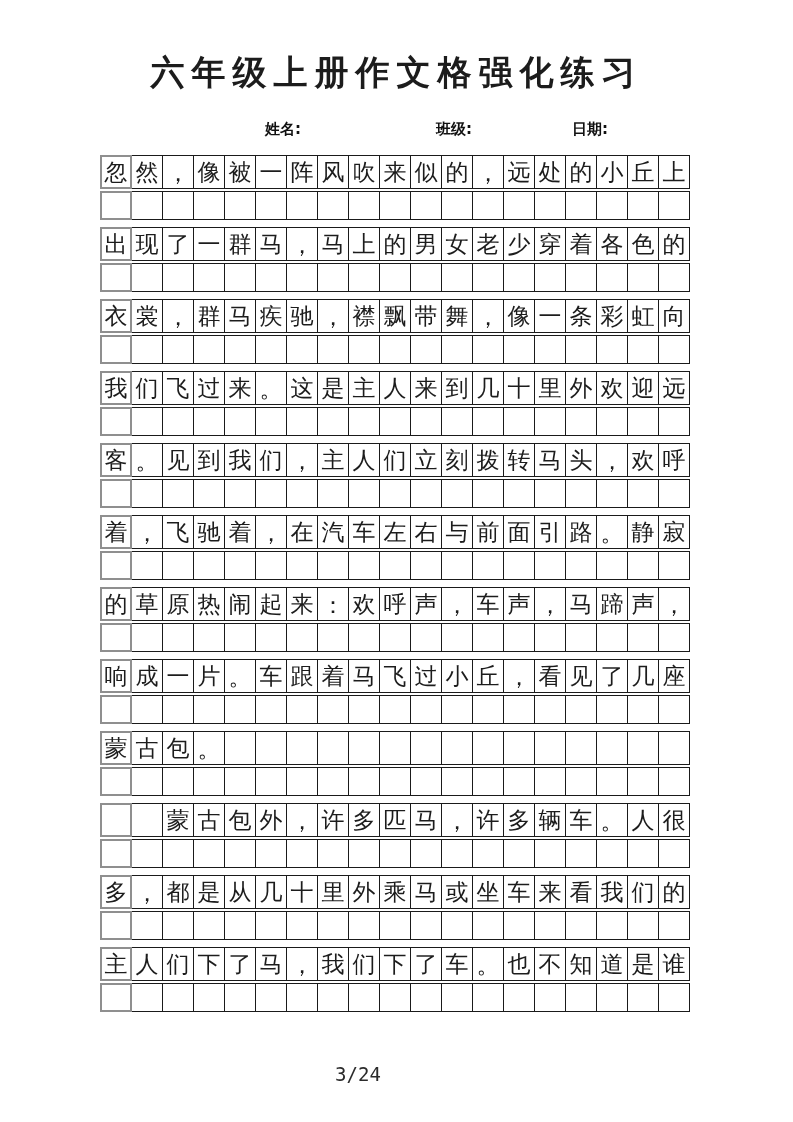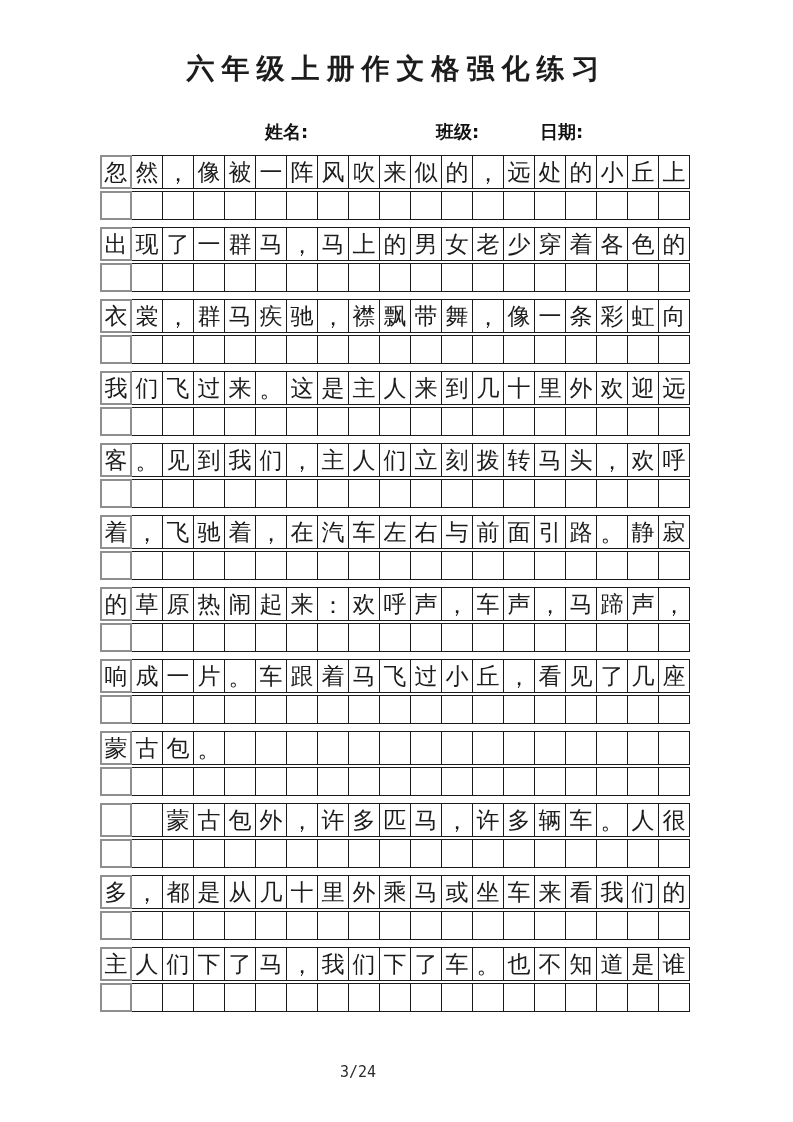--- a/index.html
+++ b/index.html
@@ -19,36 +19,36 @@
     overflow:hidden;
   }
   .title{
     position:absolute;
     top:50px;
     left:0;
     width:100%;
     text-align:center;
     font-family:"Liberation Serif", serif;
     font-weight:700;
-    font-size:28px;
+    font-size:34px;
     letter-spacing:7px;
     color:var(--ink);
     white-space:nowrap;
   }
   .form-label{
     position:absolute;
     top:120px;
-    font-size:18px;
+    font-size:15px;
     font-weight:700;
     color:#111;
     font-family:"DejaVu Sans", sans-serif;
   }
   .form-label.name{left:265px;}
   .form-label.class{left:436px;}
-  .form-label.date{left:540px;}
+  .form-label.date{left:572px;}
 
   .grid{
     position:absolute;
     top:155px;
     left:100px;
     width:592px;
   }
   .line-group{margin-bottom:7px;}
   .row{display:flex;width:590px;}
   .writing-row{height:34px;}
@@ -75,21 +75,21 @@
     align-items:flex-end;
     padding-bottom:3px;
   }
   .page-number{
     position:absolute;
     top:1063px;
     left:0;
     width:716px;
     text-align:center;
     font-family:"DejaVu Sans Mono", monospace;
-    font-size:15px;
+    font-size:19px;
     color:#2b2b2b;
   }
 </style>
 </head>
 <body>
 
 <div class="page">
   <div class="title">六年级上册作文格强化练习</div>
 
   <span class="form-label name">姓名:</span>

